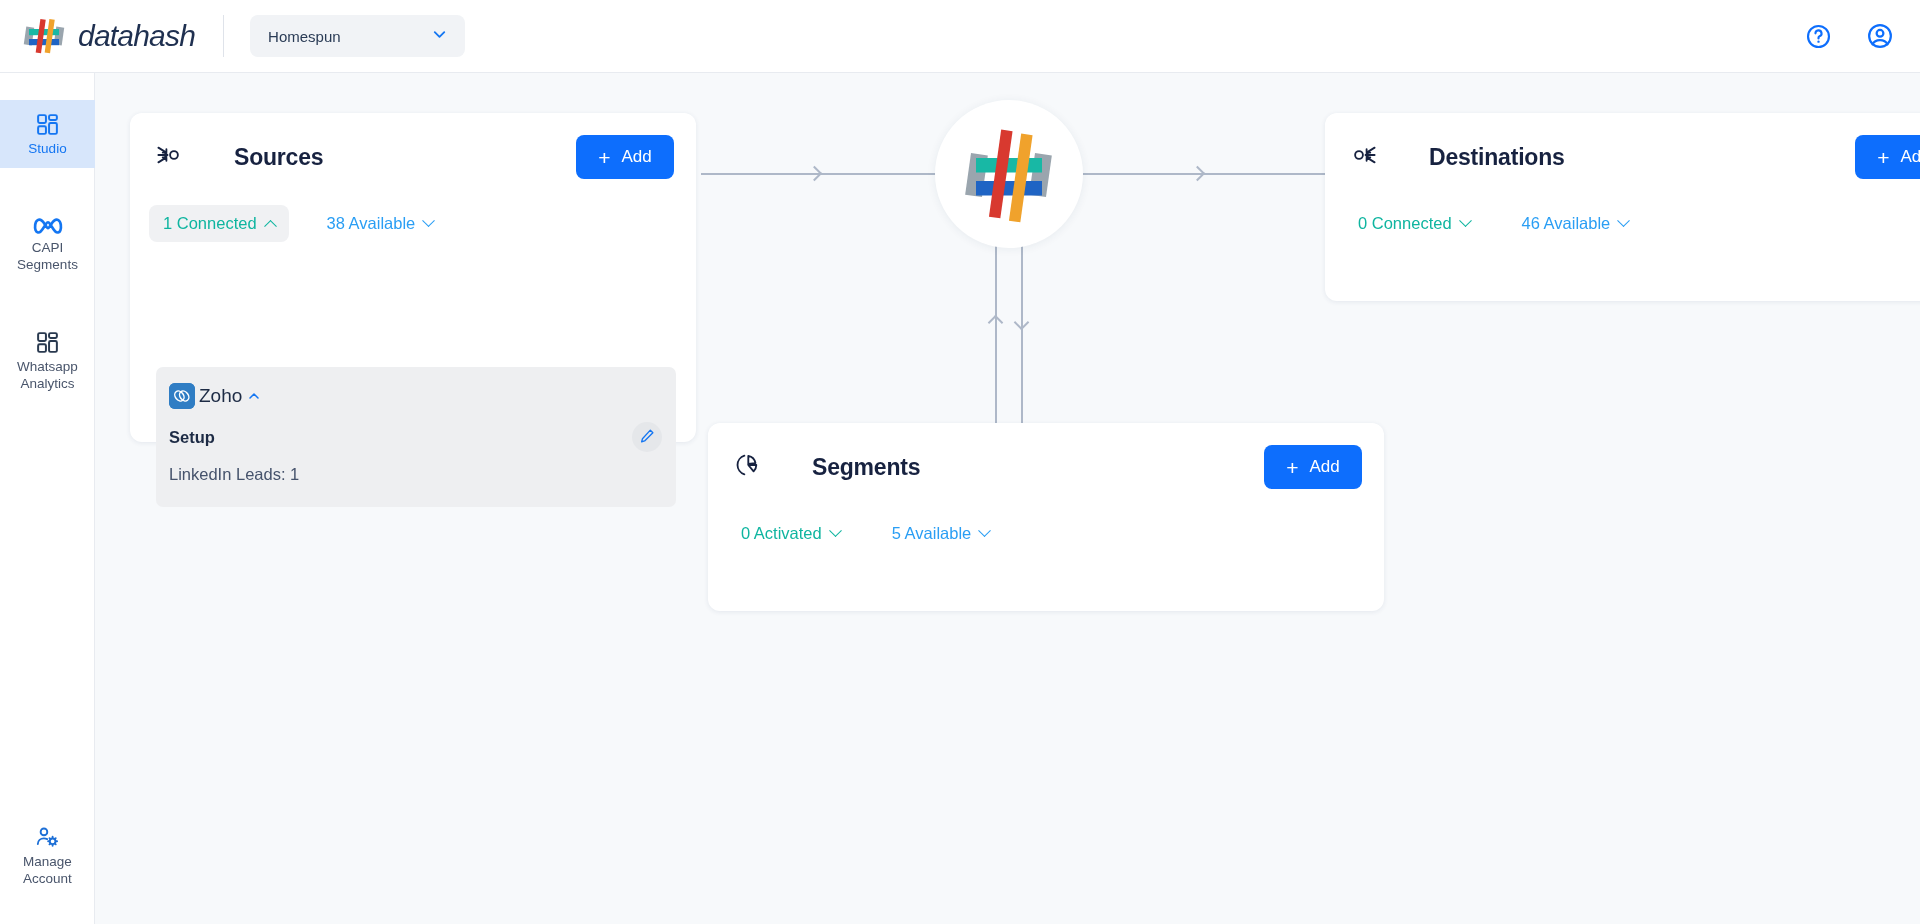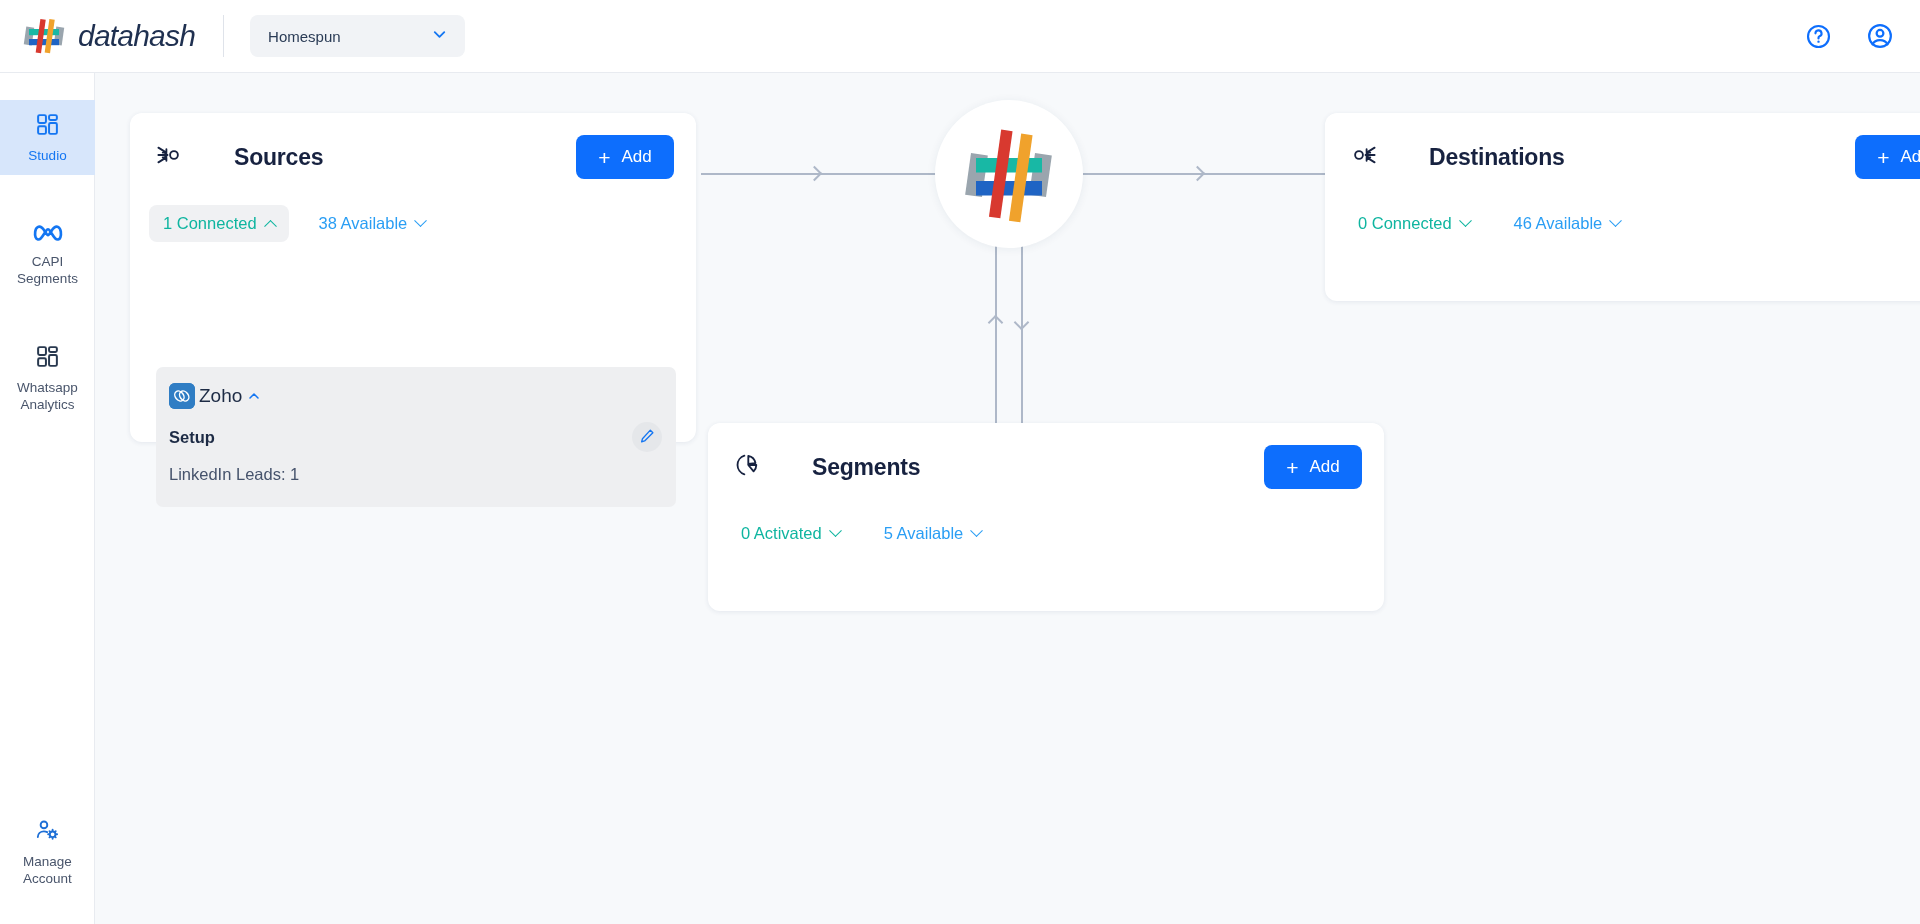--- a/index.html
+++ b/index.html
@@ -46,21 +46,21 @@
   .rail {
     position: absolute; top: 73px; left: 0;
     width: 95px; height: 851px;
     background: #ffffff;
     border-right: 1px solid #e8ebf0;
     z-index: 30;
   }
   .rail-item {
     width: 95px; padding: 12px 4px 10px;
     display: flex; flex-direction: column; align-items: center;
-    gap: 7px; cursor: pointer;
+    cursor: pointer;
   }
   .rail-item.active { background: #d7e6fb; }
   .rail-label {
     font-size: 13.5px; color: #49556b; line-height: 1.25; text-align: center;
   }
   .rail-item.active .rail-label { color: #1476f2; }
   .rail-top { padding-top: 27px; display: flex; flex-direction: column; gap: 34px; }
   .rail-bottom { position: absolute; bottom: 26px; left: 0; width: 95px; }
 
   
@@ -117,21 +117,21 @@
   .add-btn {
     margin-left: auto;
     background: #0d6efd; border: none; border-radius: 8px;
     height: 44px; min-width: 98px;
     color: #fff; font-size: 17px; font-family: "Liberation Sans", sans-serif;
     display: flex; align-items: center; justify-content: center; gap: 11px;
     cursor: pointer; padding: 0 20px;
   }
   .add-plus { font-size: 21px; line-height: 1; font-weight: 400; }
 
-  .chips { display: flex; align-items: flex-start; padding: 26px 0 0 19px; gap: 16px; }
+  .chips { display: flex; align-items: flex-start; padding: 26px 0 0 19px; gap: 24px; }
   .chip {
     display: flex; align-items: center; gap: 9px;
     padding: 9px 14px; border-radius: 8px; cursor: pointer;
     font-size: 16.5px; white-space: nowrap;
   }
   .chip.active-pill { background: #f0f1f3; }
   .chip-green { color: #0fb5a0; }
   .chip-blue  { color: #2a9ef4; }
   .chev-sm { width: 9px; height: 9px; position: relative; display: inline-block; }
   .chev-sm::before {

